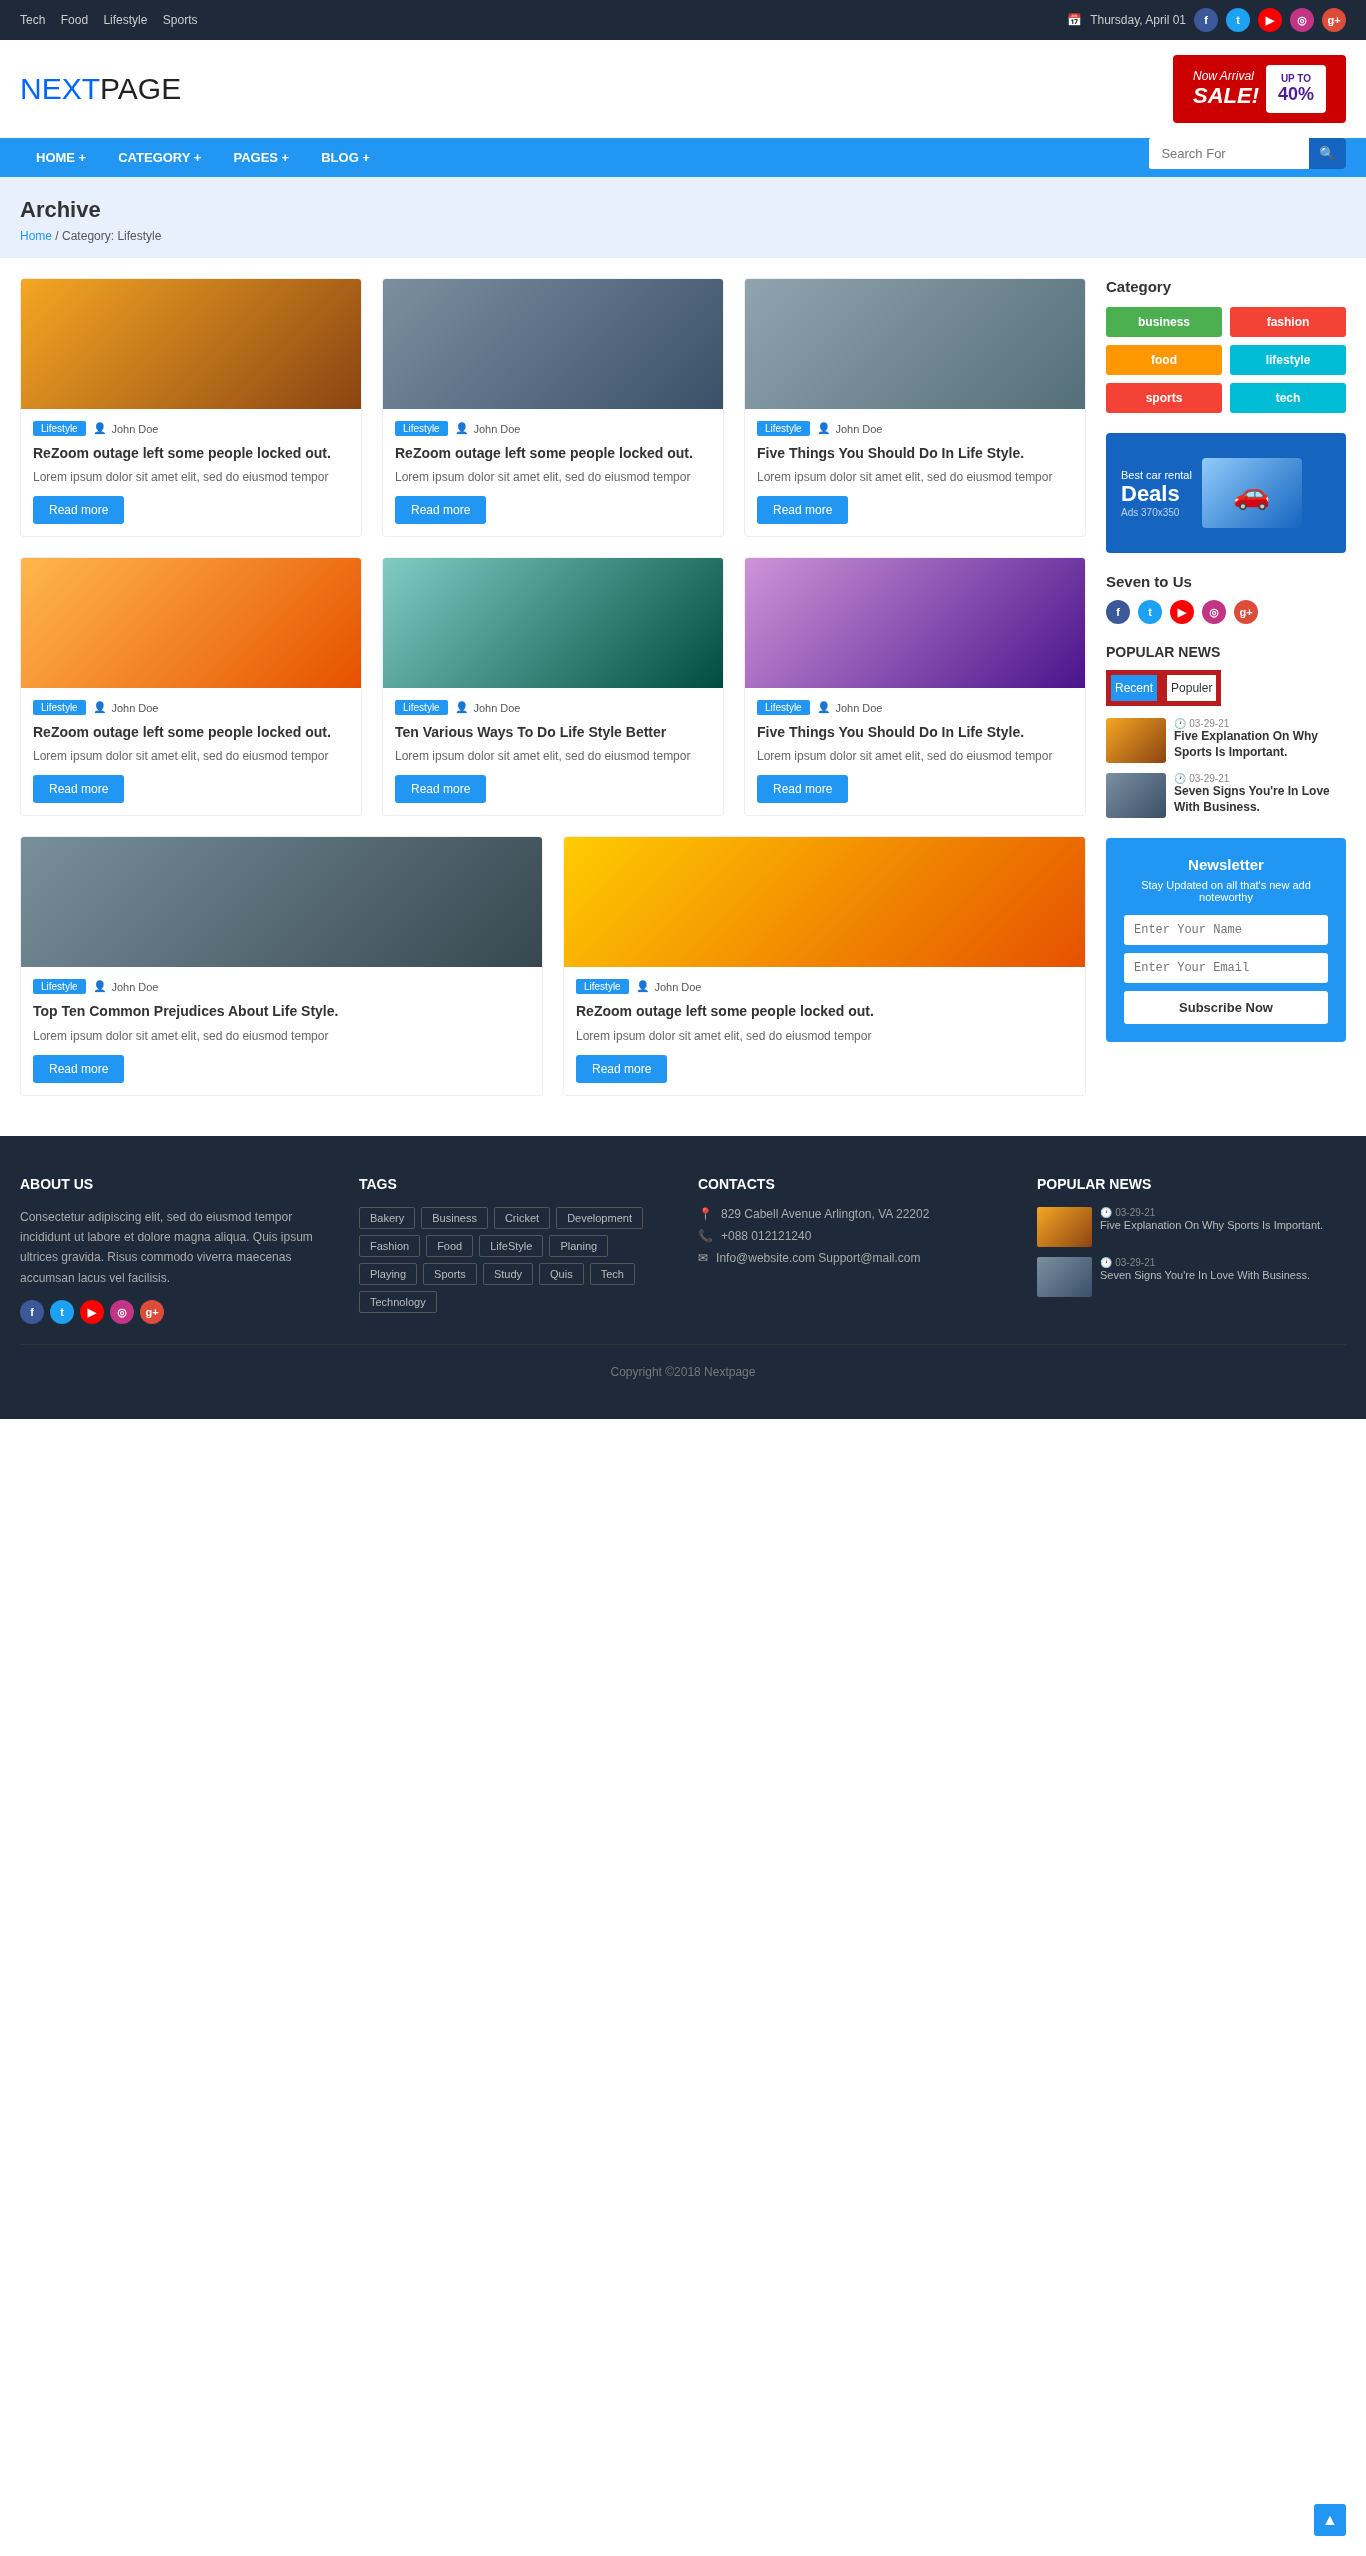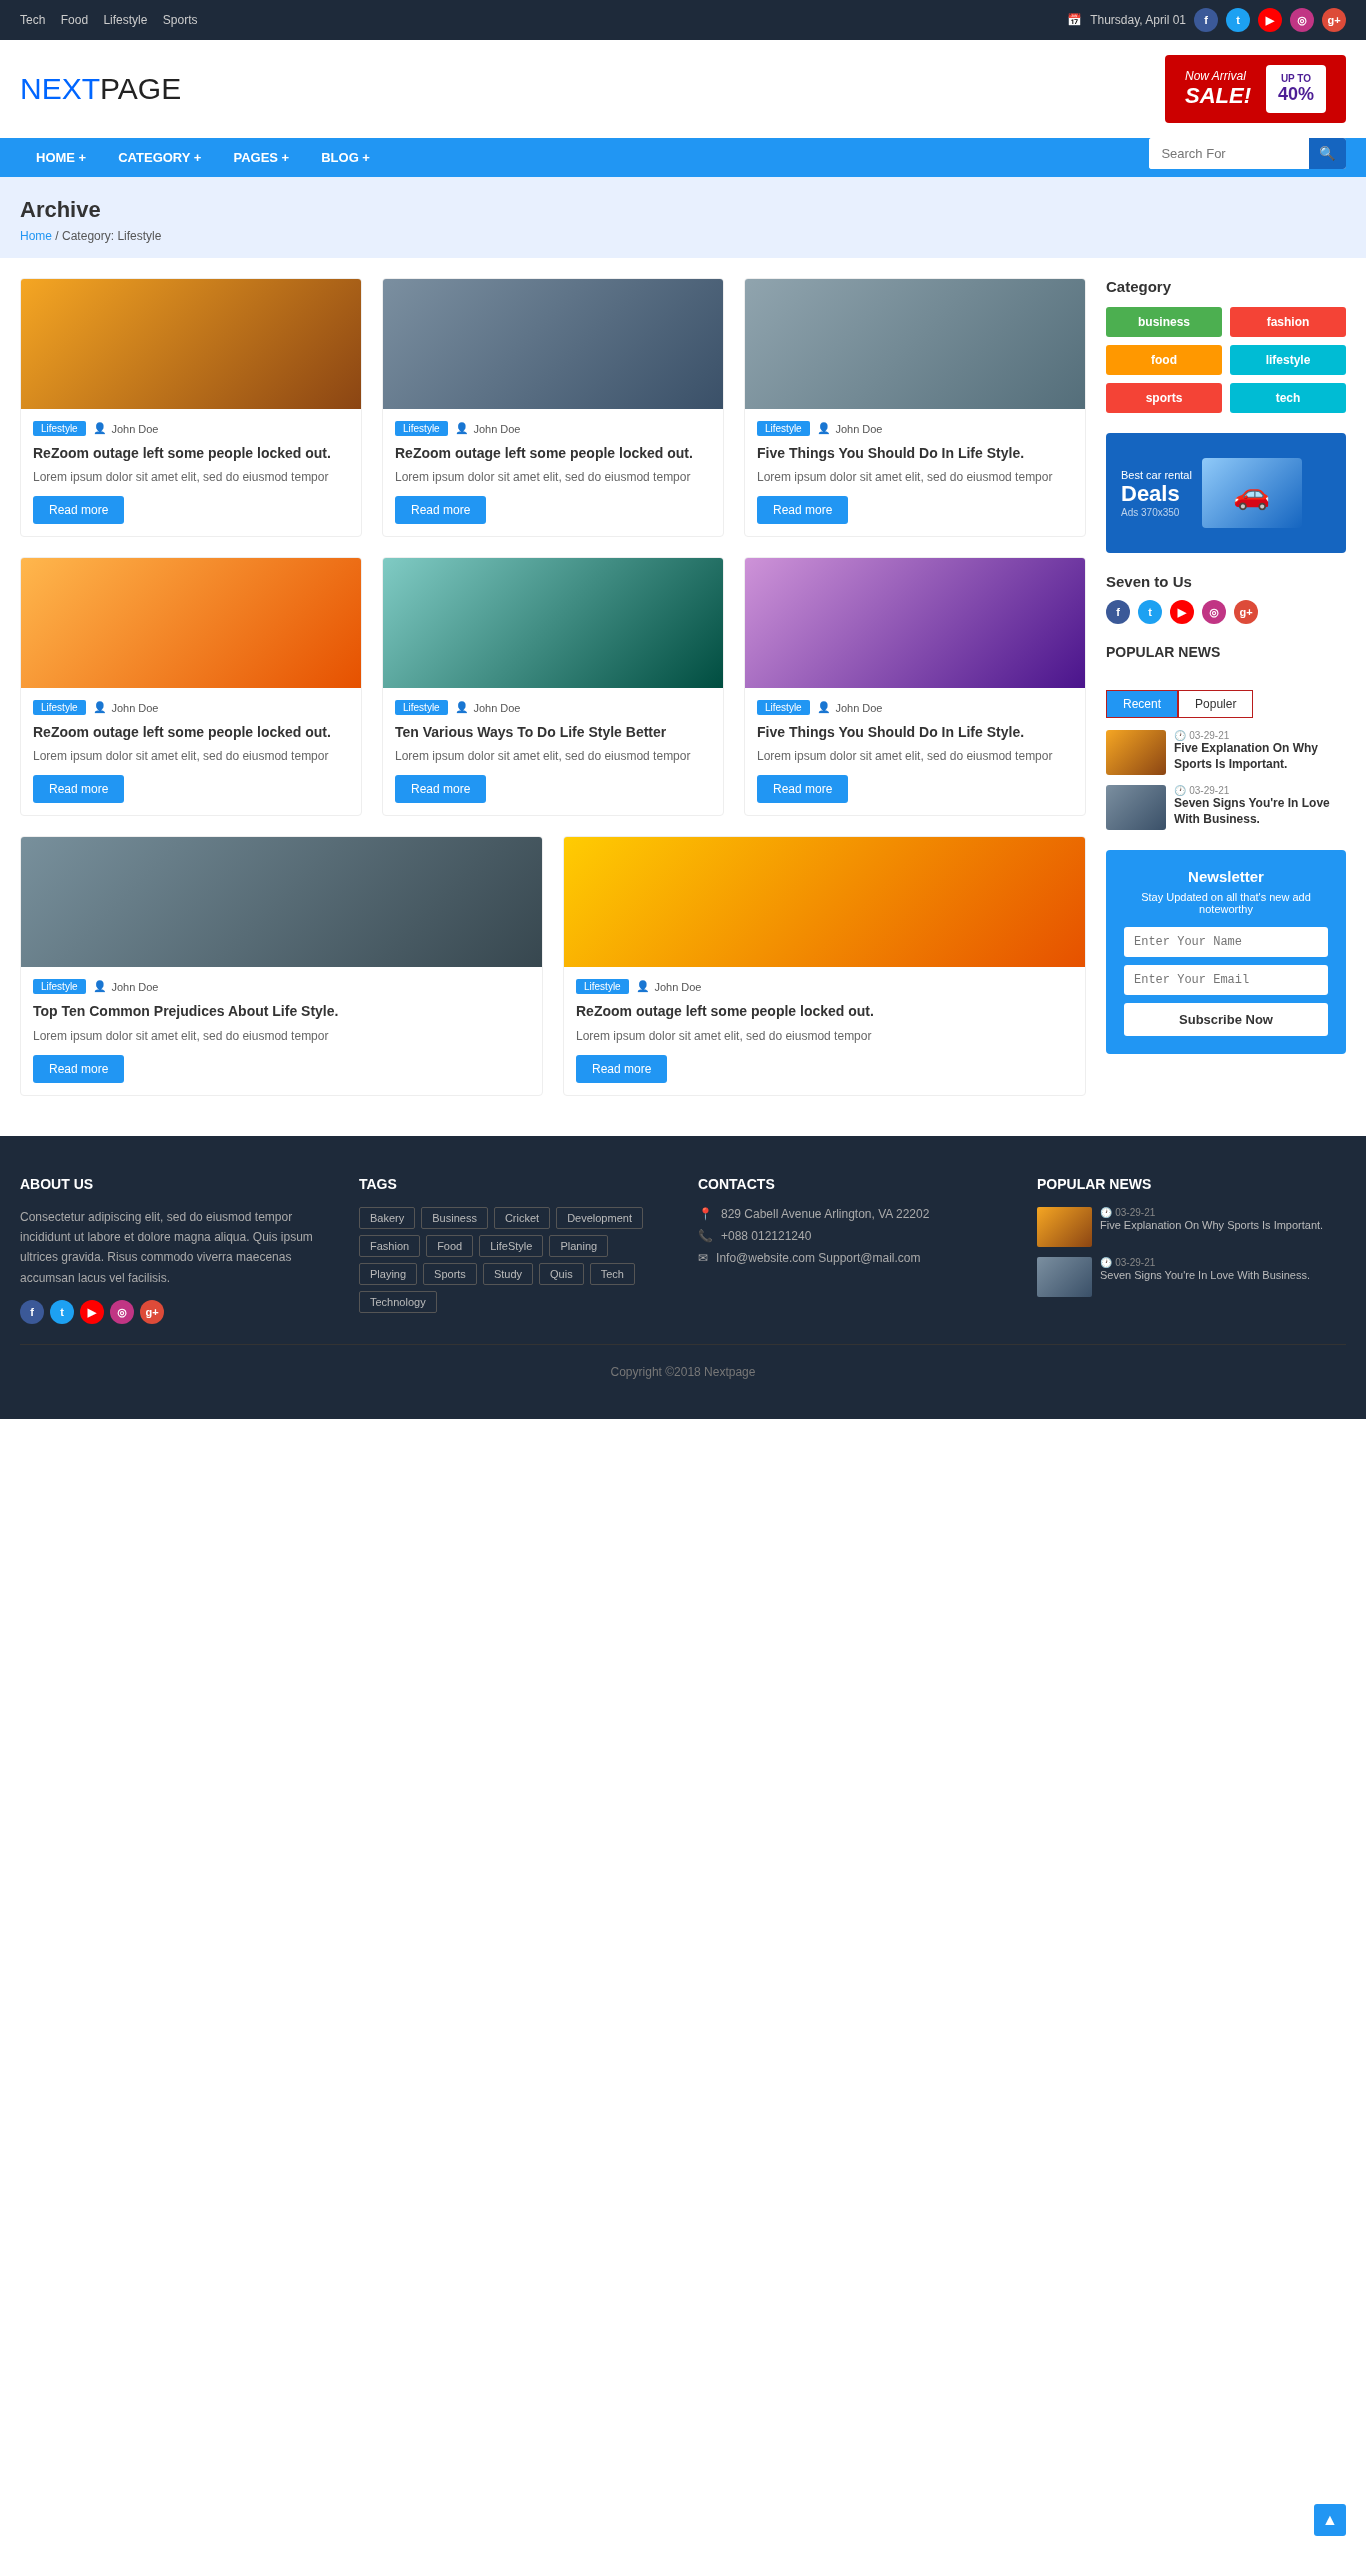--- a/index.html
+++ b/index.html
@@ -14,21 +14,21 @@
     .si-tw { background: #1da1f2; }
     .si-yt { background: #ff0000; }
     .si-ig { background: #c13584; }
     .si-gp { background: #dd4b39; }
 
     
     .header { padding: 15px 20px; display: flex; align-items: center; justify-content: space-between; }
     .logo { font-size: 30px; font-weight: 400; }
     .logo span.next { color: #0066ff; }
     .logo span.page { color: #222; }
-    .banner-ad { background: #cc0000; border-radius: 4px; padding: 10px 20px; display: flex; align-items: center; gap: 15px; color: #fff; max-width: 380px; }
+    .banner-ad { background: #cc0000; border-radius: 4px; padding: 10px 20px; display: flex; align-items: center; gap: 7px; color: #fff; max-width: 380px; }
     .banner-ad .sale-text { font-size: 22px; font-weight: 900; font-style: italic; }
     .banner-ad .arrival { font-size: 12px; font-style: italic; }
     .banner-ad .discount { background: #fff; color: #4c1d95; border-radius: 4px; padding: 8px 12px; text-align: center; font-weight: 900; font-size: 18px; }
     .banner-ad .discount small { display: block; font-size: 10px; }
 
     
     .nav-bar { background: #2196f3; padding: 0 20px; display: flex; align-items: flex-start; gap: 0; }
     .nav-item { color: #fff; padding: 12px 16px; cursor: pointer; font-size: 13px; font-weight: bold; display: flex; align-items: center; gap: 4px; }
     .nav-search { margin-left: auto; display: flex; align-items: center; background: #fff; border-radius: 3px; overflow: hidden; }
     .nav-search input { border: none; outline: none; padding: 8px 12px; font-size: 13px; width: 160px; }
@@ -78,21 +78,21 @@
     .ad-box-img { width: 100px; height: 70px; background: #aaa; border-radius: 3px; }
 
     .join-us { margin-bottom: 20px; }
     .join-us h3 { font-size: 15px; font-weight: 700; margin-bottom: 10px; }
     .join-icons { display: flex; gap: 8px; }
 
     
     .popular-news { margin-bottom: 20px; }
     .popular-news h3 { font-size: 14px; font-weight: 900; text-transform: uppercase; margin-bottom: 10px; }
     .tab-buttons { display: flex; gap: 0; margin-bottom: 12px; }
-    .tab-btn { padding: 6px 16px; font-size: 12px; cursor: pointer; border: 1px solid #b91c1c; margin-top: 20px; }
+    .tab-btn { padding: 6px 4px; font-size: 12px; cursor: pointer; border: 5px solid #b91c1c; }
     .tab-btn.active { background: #2196f3; color: #fff; }
     .tab-btn:not(.active) { background: #fff; color: #333; }
     .news-item { display: flex; gap: 8px; margin-bottom: 10px; }
     .news-thumb { width: 60px; height: 45px; background: #aaa; border-radius: 3px; flex-shrink: 0; }
     .news-info .date { font-size: 10px; color: #888; }
     .news-info .title { font-size: 12px; font-weight: 600; line-height: 1.3; }
 
     
     .newsletter { background: #2196f3; border-radius: 4px; padding: 18px; color: #fff; }
     .newsletter h3 { font-size: 15px; font-weight: 700; text-align: center; margin-bottom: 6px; }

